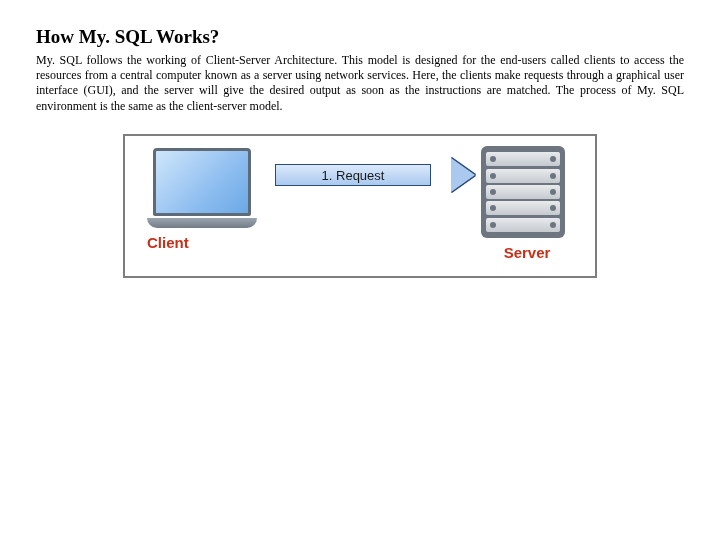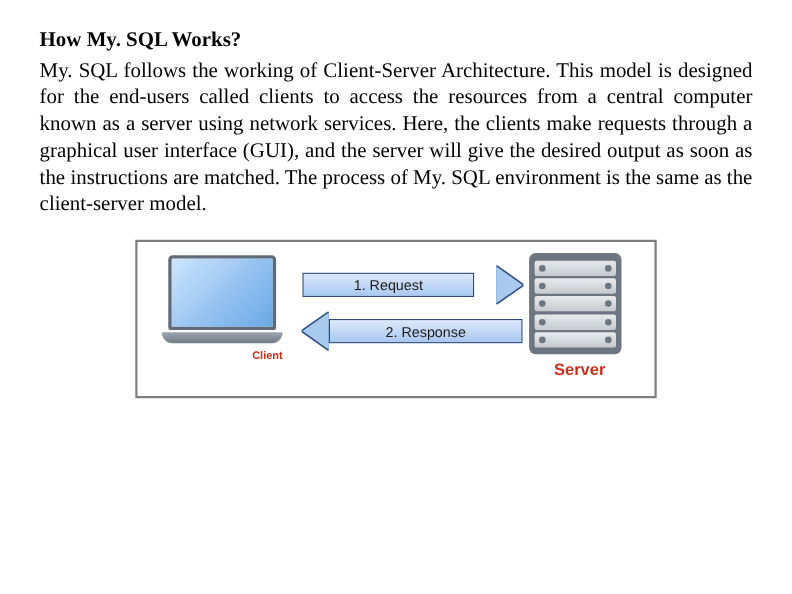--- a/index.html
+++ b/index.html
@@ -14,21 +14,21 @@
   .page {
     padding: 24px 36px 0 36px;
   }
   .heading {
     font-weight: bold;
     font-size: 19px;
     line-height: 1.4;
     margin-bottom: 2px;
   }
   .para {
-    font-size: 19px;
+    font-size: 12px;
     line-height: 1.28;
     text-align: justify;
     text-justify: inter-word;
   }
   .diagram-wrap {
     margin-top: 20px;
     display: flex;
     justify-content: center;
   }
   .diagram {
@@ -55,24 +55,24 @@
     position: relative;
   }
   .laptop-base {
     width: 110px;
     height: 10px;
     background: linear-gradient(#9aa5b1, #727c87);
     border-radius: 0 0 10px 10px;
     margin-top: 2px;
   }
   .client-label {
-    text-align: right;
+    text-align: left;
     font-family: Arial, Helvetica, sans-serif;
     font-weight: bold;
-    font-size: 10px;
+    font-size: 15px;
     color: #c83018;
     margin-top: 6px;
   }
   
   .server {
     position: absolute;
     right: 22px;
     top: 10px;
     width: 92px;
   }
@@ -172,24 +172,20 @@
         <div class="laptop-screen"></div>
         <div class="laptop-base"></div>
         <div class="client-label">Client</div>
       </div>
 
       <div class="arrow req">
         <div class="arrow-body">1. Request</div>
         <div class="arrow-head"></div>
       </div>
 
-      <div class="arrow res">
-        <div class="arrow-head"></div>
-        <div class="arrow-body">2. Response</div>
-      </div>
 
       <div class="server">
         <div class="rack">
           <div class="unit"></div>
           <div class="unit"></div>
           <div class="unit"></div>
           <div class="unit"></div>
           <div class="unit"></div>
         </div>
         <div class="server-label">Server</div>

